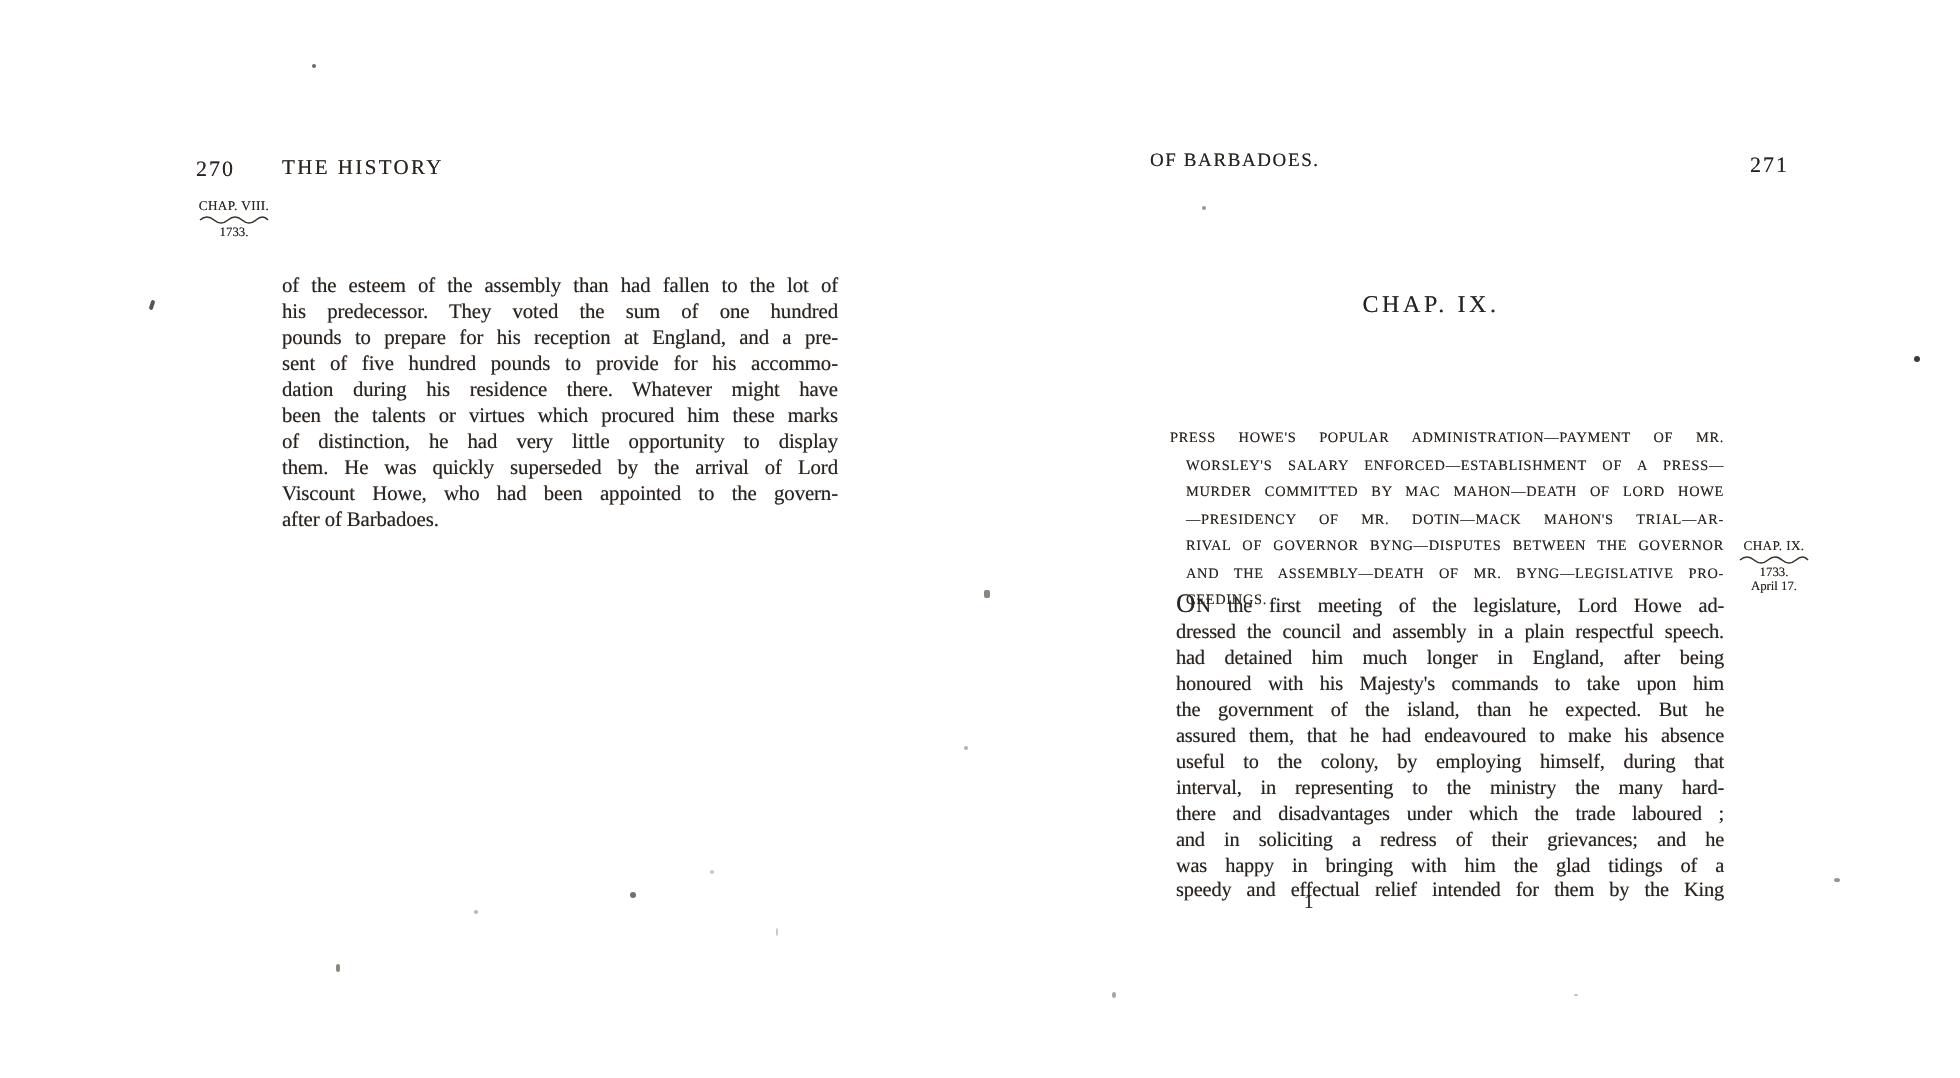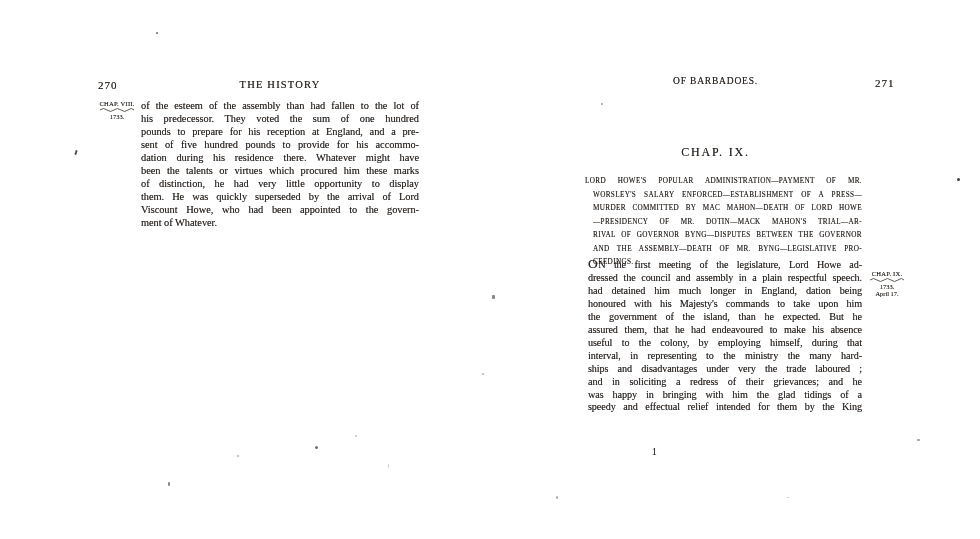--- a/index.html
+++ b/index.html
@@ -3,33 +3,33 @@
 <meta charset="utf-8">
 <style>
   html,body{margin:0;padding:0;background:#ffffff;}
   .canvas{position:relative;width:980px;height:539px;background:#ffffff;overflow:hidden;
           font-family:"Liberation Serif","DejaVu Serif",serif;color:#2a2420;padding-left:32px;}
   .canvas *{box-sizing:border-box;}
 
   
   .pagenum{position:absolute;font-size:11px;letter-spacing:1px;color:#2a2420;
            text-shadow:0 0 .3px rgba(30,24,18,.6);}
-  .running-header{position:absolute;font-size:10.5px;letter-spacing:1.2px;text-align:center;
+  .running-header{position:absolute;font-size:10.5px;letter-spacing:1.2px;text-align:left;
            text-shadow:0 0 .3px rgba(30,24,18,.6);}
   #lp-num{left:98px;top:79px;}
   #lp-rh{left:141px;top:79px;width:278px;}
   #rp-rh{left:575px;top:76px;width:281px;font-size:9.5px;letter-spacing:.8px;}
   #rp-num{left:875px;top:77px;}
 
   
   .chap-heading{position:absolute;left:575px;top:145px;width:281px;text-align:center;
            font-size:12px;letter-spacing:1.8px;text-shadow:0 0 .3px rgba(30,24,18,.6);}
 
   
-  .body-block{position:absolute;text-shadow:0 0 .35px rgba(30,24,18,.55);}
+  .body-block{position:absolute;text-shadow:0 0 .35px rgba(30,24,18,.55);margin-top:38px;}
   #lp-body{left:141px;top:99px;width:278px;font-size:10.4px;line-height:13px;
            letter-spacing:-.05px;}
   #rp-body{left:588px;top:258px;width:274px;font-size:10.2px;line-height:12.95px;
            letter-spacing:-.1px;}
   .jline{text-align:justify;text-align-last:justify;white-space:normal;}
   .jline.last{text-align-last:left;}
   .initial{font-size:13.5px;letter-spacing:.4px;}
 
   
   #rp-summary{left:585px;top:175px;width:277px;font-size:7.2px;line-height:13.5px;
@@ -74,59 +74,59 @@
     <div class="body-block" id="lp-body">
       <div class="jline">of the esteem of the assembly than had fallen to the lot of</div>
       <div class="jline">his predecessor.  They voted the sum of one hundred</div>
       <div class="jline">pounds to prepare for his reception at England, and a pre-</div>
       <div class="jline">sent of five hundred pounds to provide for his accommo-</div>
       <div class="jline">dation during his residence there.  Whatever might have</div>
       <div class="jline">been the talents or virtues which procured him these marks</div>
       <div class="jline">of distinction, he had very little opportunity to display</div>
       <div class="jline">them.  He was quickly superseded by the arrival of Lord</div>
       <div class="jline">Viscount Howe, who had been appointed to the govern-</div>
-      <div class="jline last">ment of Whatever.</div>
+      <div class="jline last">after of Barbadoes.</div>
     </div>
   </section>
 
   <section>
     <div class="running-header" id="rp-rh">OF BARBADOES.</div>
     <div class="pagenum" id="rp-num">271</div>
 
     <div class="chap-heading">CHAP. IX.</div>
 
     <div class="body-block" id="rp-summary">
-      <div class="jline first">LORD HOWE'S POPULAR ADMINISTRATION—PAYMENT OF MR.</div>
+      <div class="jline first">PRESS HOWE'S POPULAR ADMINISTRATION—PAYMENT OF MR.</div>
       <div class="jline">WORSLEY'S SALARY ENFORCED—ESTABLISHMENT OF A PRESS—</div>
       <div class="jline">MURDER COMMITTED BY MAC MAHON—DEATH OF LORD HOWE</div>
       <div class="jline">—PRESIDENCY OF MR. DOTIN—MACK MAHON'S TRIAL—AR-</div>
       <div class="jline">RIVAL OF GOVERNOR BYNG—DISPUTES BETWEEN THE GOVERNOR</div>
       <div class="jline">AND THE ASSEMBLY—DEATH OF MR. BYNG—LEGISLATIVE PRO-</div>
       <div class="jline last">CEEDINGS.</div>
     </div>
 
     <aside class="margin-note" id="rp-mn">
       <div class="mn-chap">CHAP. IX.</div>
       <svg class="squiggle" width="36" height="5" viewBox="0 0 36 5">
         <path d="M1 3 q3.5 -3 7 0 t7 0 t7 0 t7 0 t6 0" stroke="#3a332c" fill="none" stroke-width="0.8"></path>
       </svg>
       <div class="mn-year">1733.</div>
       <div class="mn-date">April 17.</div>
     </aside>
 
     <div class="body-block" id="rp-body">
       <div class="jline"><span class="initial">O</span><span>N the first meeting of the legislature, Lord Howe ad-</span></div>
       <div class="jline">dressed the council and assembly in a plain respectful speech.</div>
-      <div class="jline">had detained him much longer in England, dation being</div>
+      <div class="jline">had detained him much longer in England, after being</div>
       <div class="jline">honoured with his Majesty's commands to take upon him</div>
       <div class="jline">the government of the island, than he expected.  But he</div>
       <div class="jline">assured them, that he had endeavoured to make his absence</div>
       <div class="jline">useful to the colony, by employing himself, during that</div>
       <div class="jline">interval, in representing to the ministry the many hard-</div>
-      <div class="jline">ships and disadvantages under very the trade laboured ;</div>
+      <div class="jline">there and disadvantages under which the trade laboured ;</div>
       <div class="jline">and in soliciting a redress of their grievances; and he</div>
       <div class="jline">was happy in bringing with him the glad tidings of a</div>
       <div class="jline">speedy and effectual relief intended for them by the King</div>
     </div>
 
     <div id="signature">1</div>
   </section>
 
   <div class="speck" style="left:156px;top:32px;width:2px;height:2px;background:#6a6a6a;"></div>
   <div class="speck" style="left:75px;top:150px;width:2px;height:5px;background:#5a5550;border-radius:1px;transform:rotate(18deg);"></div>

